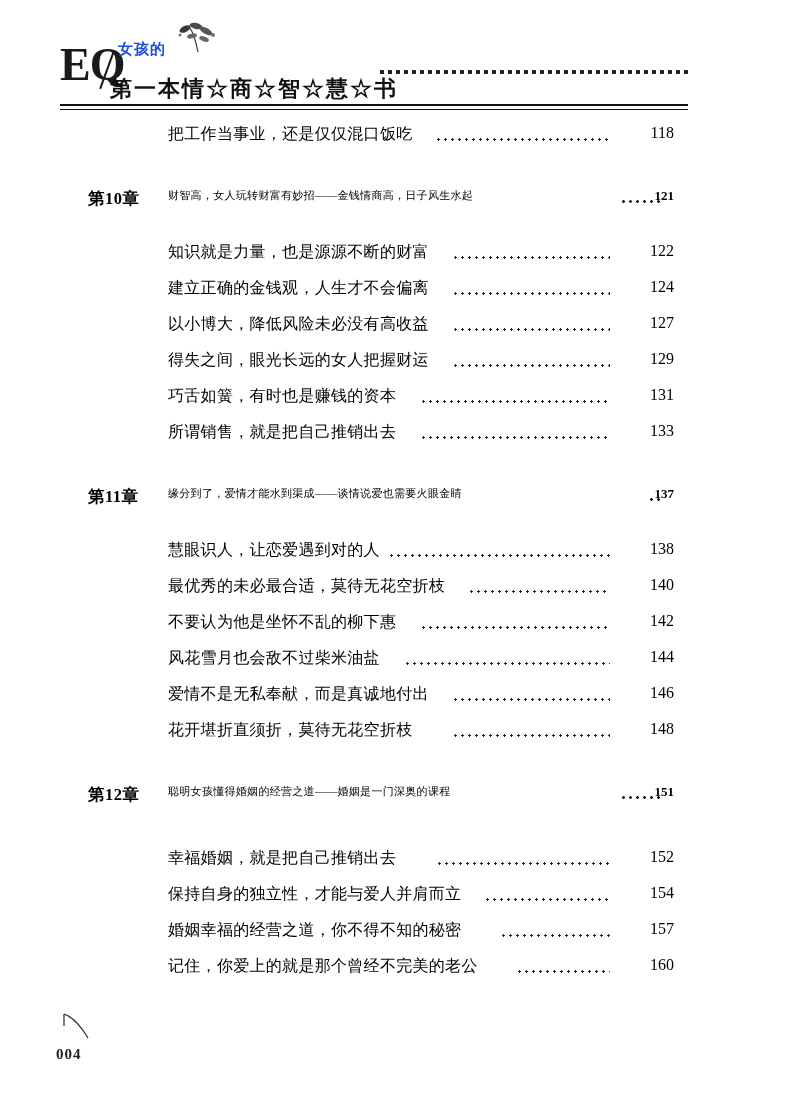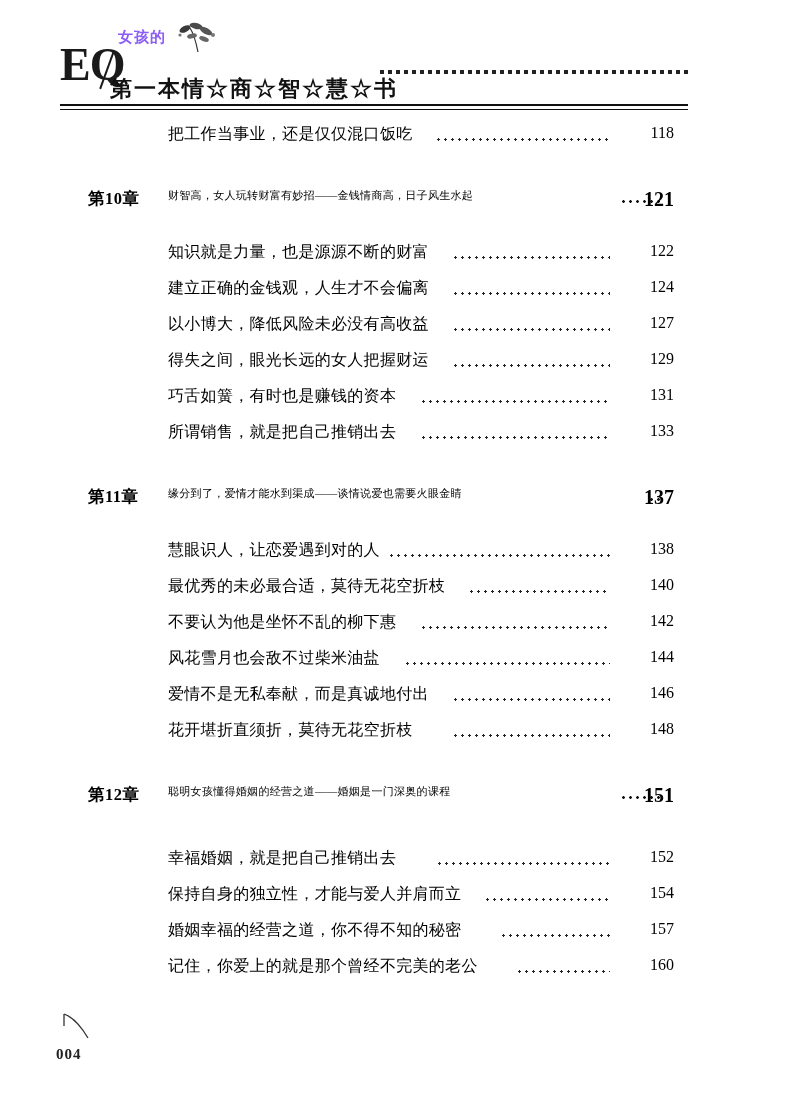--- a/index.html
+++ b/index.html
@@ -41,24 +41,24 @@
     left: 46px;
     top: 8px;
     width: 2px;
     height: 40px;
     background: #1a1a1a;
     transform: rotate(20deg);
   }
   .header-sub {
     position: absolute;
     left: 118px;
-    top: 28px;
+    top: 40px;
     font-size: 15px;
     font-weight: bold;
-    color: #8b5cf6;
+    color: #1d4ed8;
     letter-spacing: 1px;
   }
   .sprig {
     position: absolute;
     left: 168px;
     top: 22px;
     width: 58px;
     height: 32px;
   }
   .header-title {
@@ -157,21 +157,21 @@
   .pagenum {
     position: absolute;
     right: 116px;
     top: 4px;
     width: 40px;
     text-align: right;
     font-size: 16px;
   }
   .row.chapter .pagenum {
     top: 6px;
-    font-size: 20px;
+    font-size: 13px;
     font-weight: bold;
   }
   .spacer-lg { height: 26px; }
   .spacer-md { height: 20px; }
   .spacer-sm { height: 10px; }
 
   
   .footer-mark {
     position: absolute;
     left: 62px;

